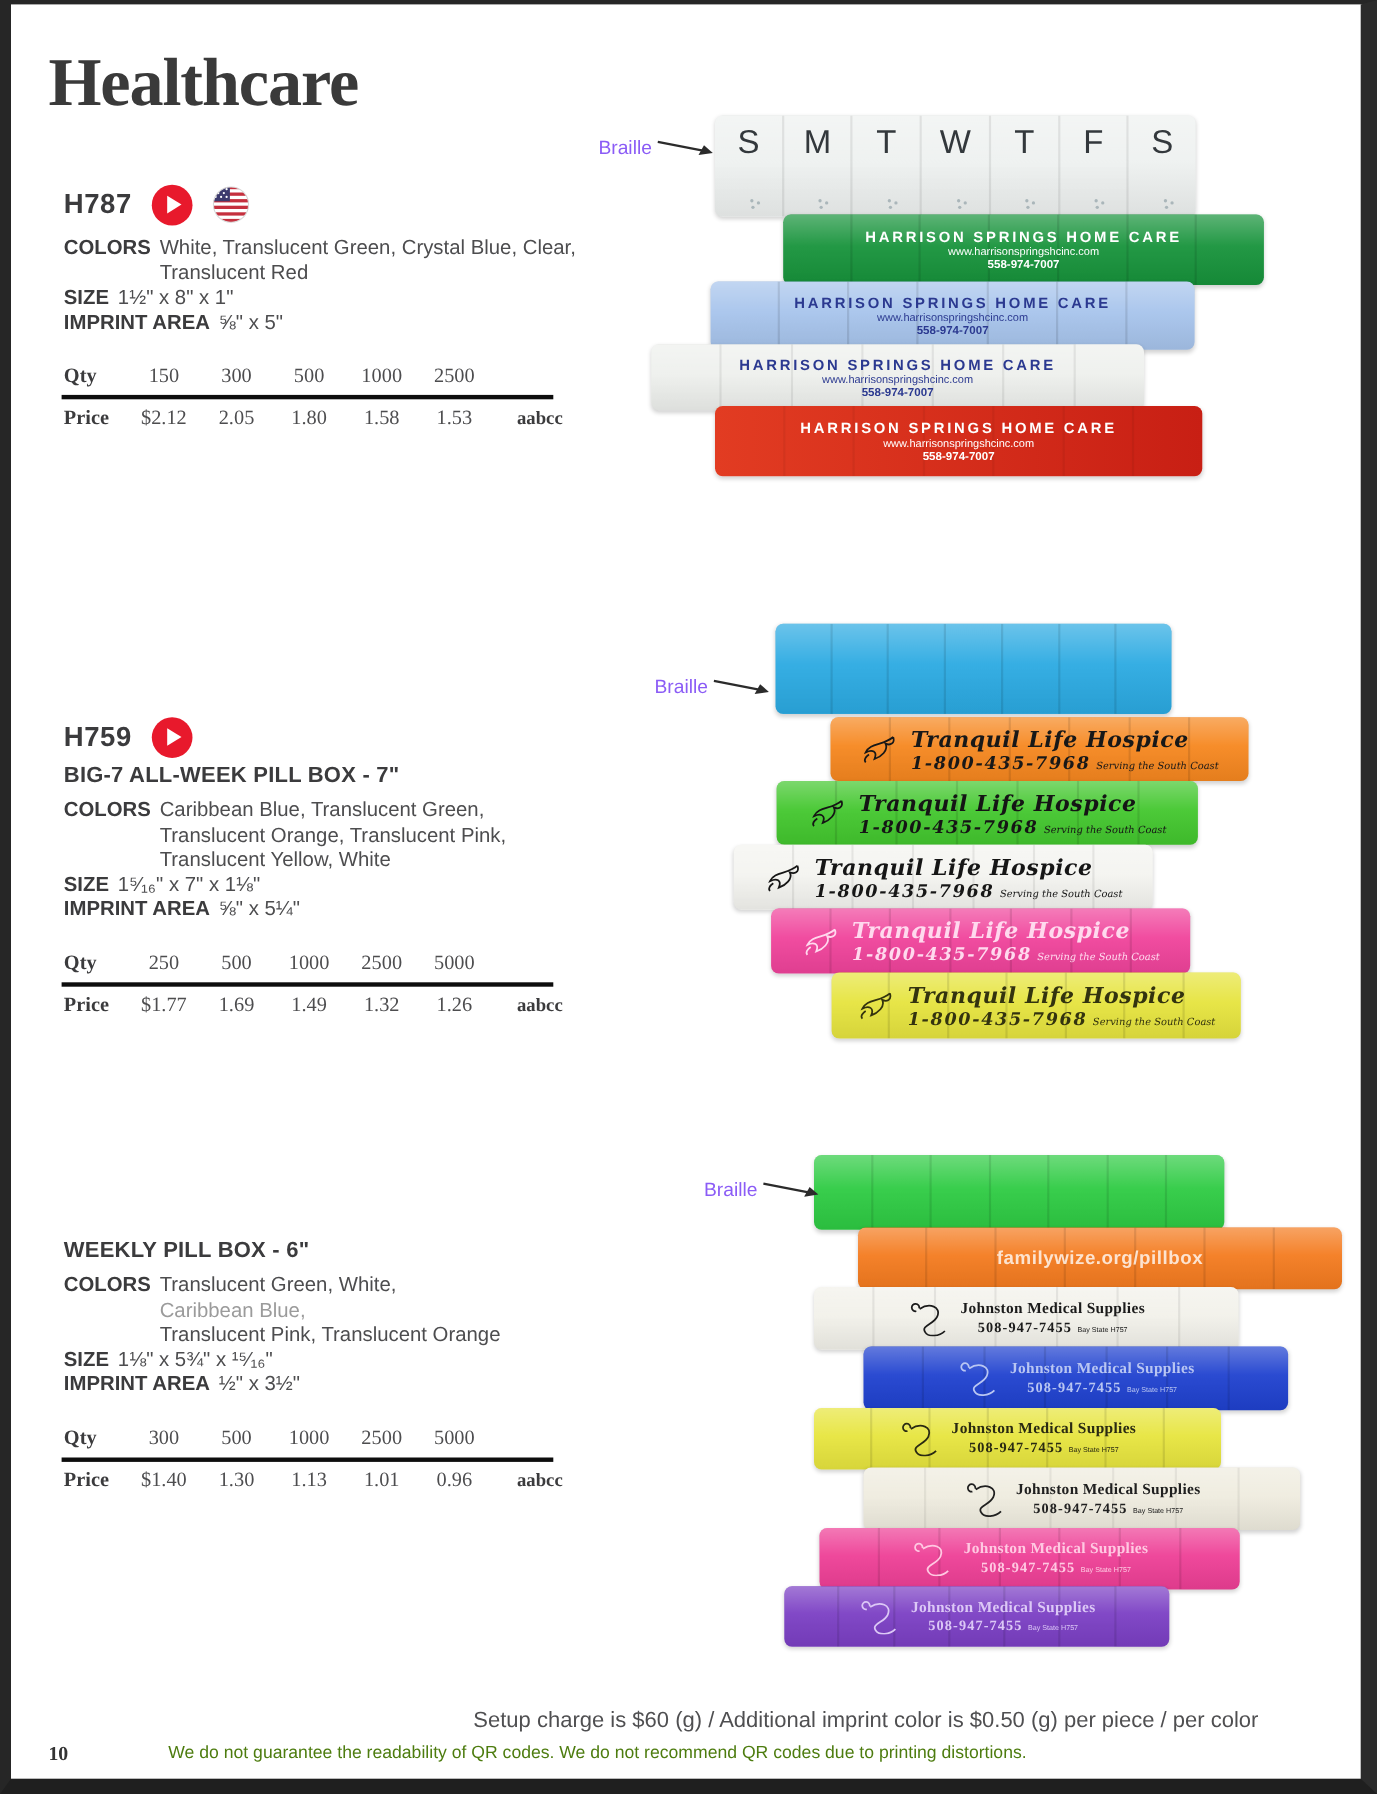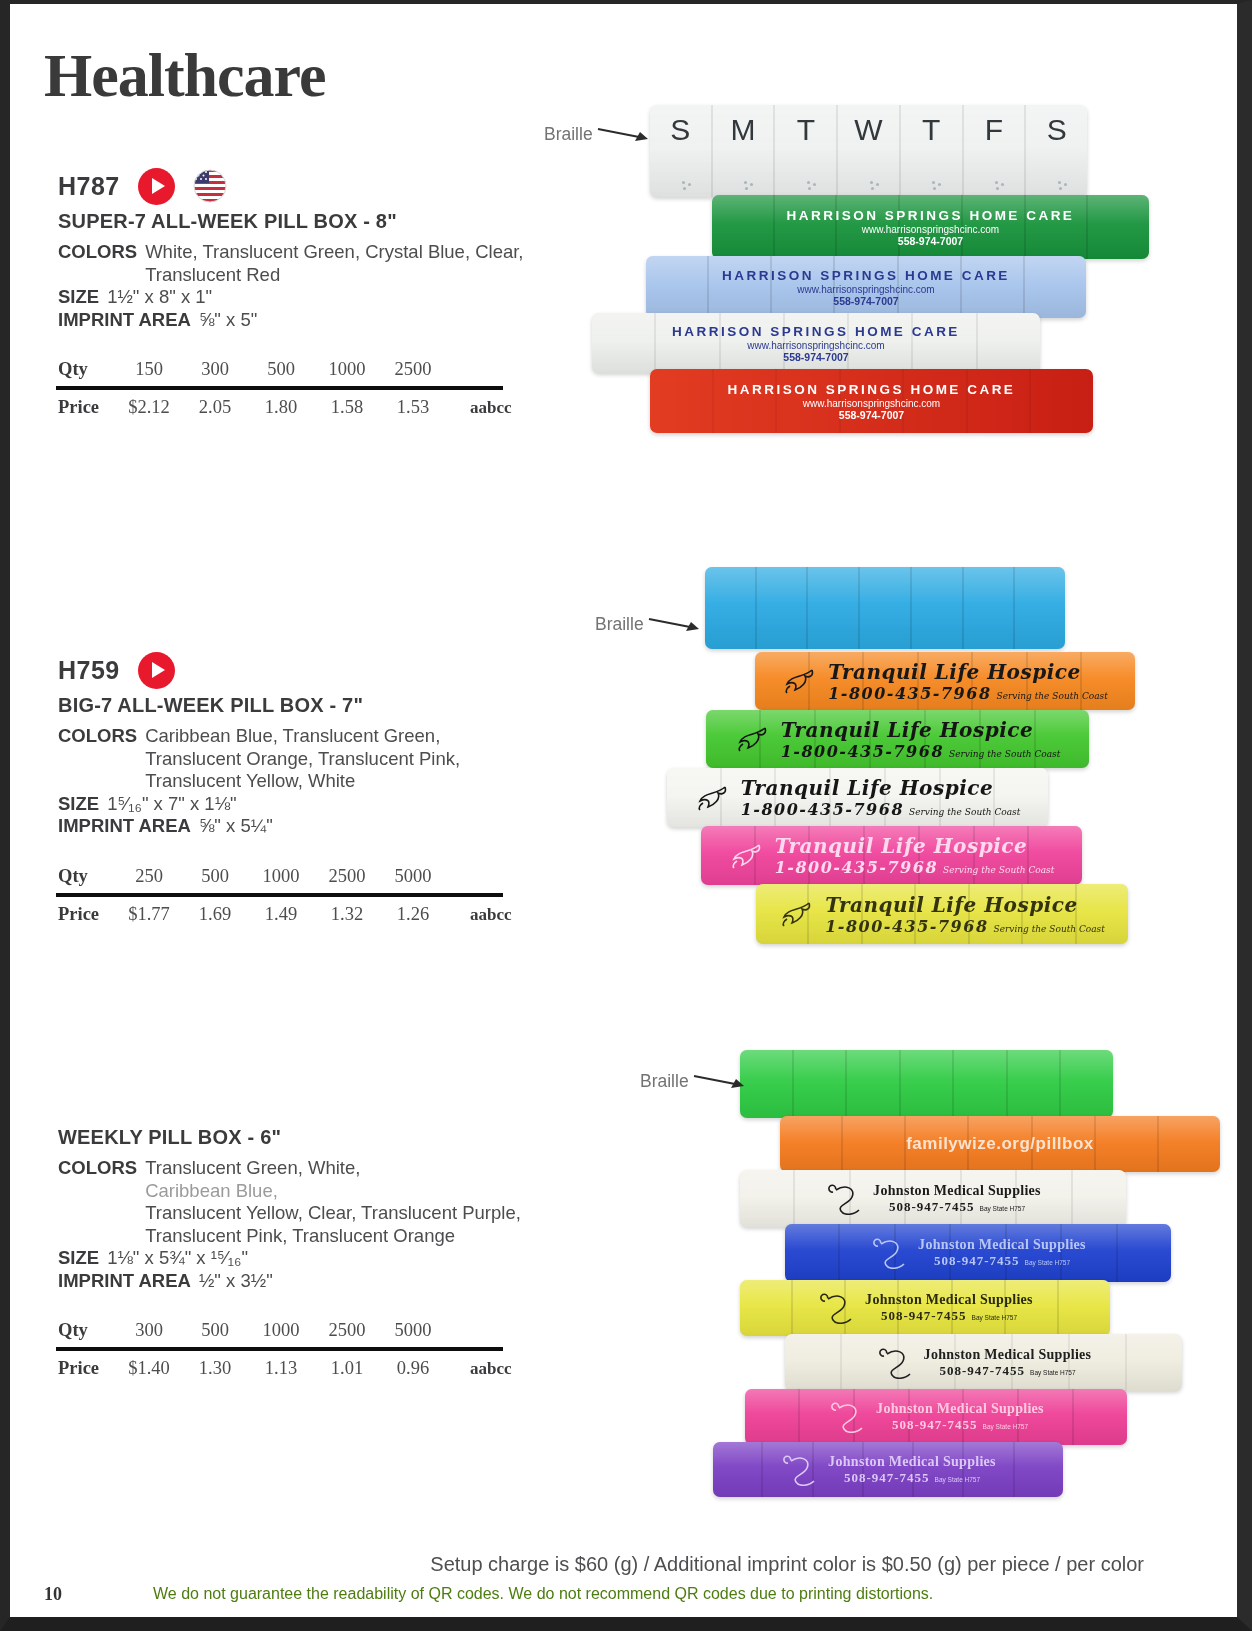--- a/index.html
+++ b/index.html
@@ -49,21 +49,21 @@
   .imp-row{position:absolute;inset:0;z-index:2;display:flex;align-items:center;justify-content:center;gap:12px;}
   .script1{font-family:"DejaVu Serif",serif;font-style:italic;font-weight:700;font-size:20px;letter-spacing:.5px;}
   .script2{font-family:"DejaVu Serif",serif;font-style:italic;font-weight:700;font-size:16px;letter-spacing:1.5px;}
   .script3{font-family:"DejaVu Serif",serif;font-style:italic;font-size:9px;margin-left:5px;}
   .srow{display:flex;align-items:baseline;justify-content:center;}
   .j1{font-family:"Liberation Serif",serif;font-weight:700;font-size:14px;letter-spacing:.3px;}
   .j2{font-family:"Liberation Serif",serif;font-weight:700;font-size:13px;letter-spacing:1px;}
   .j3{font-size:6.5px;margin-left:5px;}
   .fam{font-size:17px;font-weight:700;letter-spacing:.5px;color:rgba(255,255,255,.78);}
   .braille{position:absolute;display:flex;align-items:center;gap:4px;z-index:5;
-    font-size:17.5px;color:#737373;}
+    font-size:17.5px;color:#8b5cf6;}
   
   .footer1{position:absolute;top:1553px;right:108px;font-size:20px;color:#4f4f51;}
   .footer2{position:absolute;top:1585px;left:153px;font-size:16px;color:#4d7c0f;}
   .pagenum{position:absolute;top:1584px;left:44px;font-family:"Liberation Serif",serif;
     font-weight:700;font-size:18px;color:#333;}
 </style>
 </head>
 <body>
 
 <div class="frame"></div>
@@ -95,21 +95,20 @@
         <circle cx="5.5" cy="6.5" r="1"></circle>
             <circle cx="10.5" cy="6.5" r="1"></circle>
         <circle cx="3" cy="10" r="1"></circle>
             <circle cx="8" cy="10" r="1"></circle>
             <circle cx="13" cy="10" r="1"></circle>
           </g>
       </g>
       <circle cx="17" cy="17" r="16" fill="none" stroke="#d8d8d8" stroke-width="1"></circle>
     </svg>
   </div>
-  <div class="pname">SUPER-7 ALL-WEEK PILL BOX - 8"</div>
   <div class="specs">
     <div class="spec">
       <span class="lbl">COLORS</span>
       <span class="val">
         <span>White, Translucent Green, Crystal Blue, Clear,</span>
         <span>Translucent Red</span>
       </span>
     </div>
     <div class="spec">
       <span class="lbl">SIZE</span>
@@ -191,21 +190,20 @@
 <div class="product" style="top:1122px;">
   <div class="pname">WEEKLY PILL BOX - 6"</div>
   <div class="specs">
     <div class="spec">
       <span class="lbl">COLORS</span>
       <span class="val">
         <span>
             <span>Translucent Green, White,</span> 
             <span class="muted">Caribbean Blue,</span>
           </span>
-        <span>Translucent Yellow, Clear, Translucent Purple,</span>
         <span>Translucent Pink, Translucent Orange</span>
       </span>
     </div>
     <div class="spec">
       <span class="lbl">SIZE</span>
       <span>1⅛" x 5¾" x ¹⁵⁄₁₆"</span>
     </div>
     <div class="spec">
       <span class="lbl">IMPRINT AREA</span>
       <span>½" x 3½"</span>

